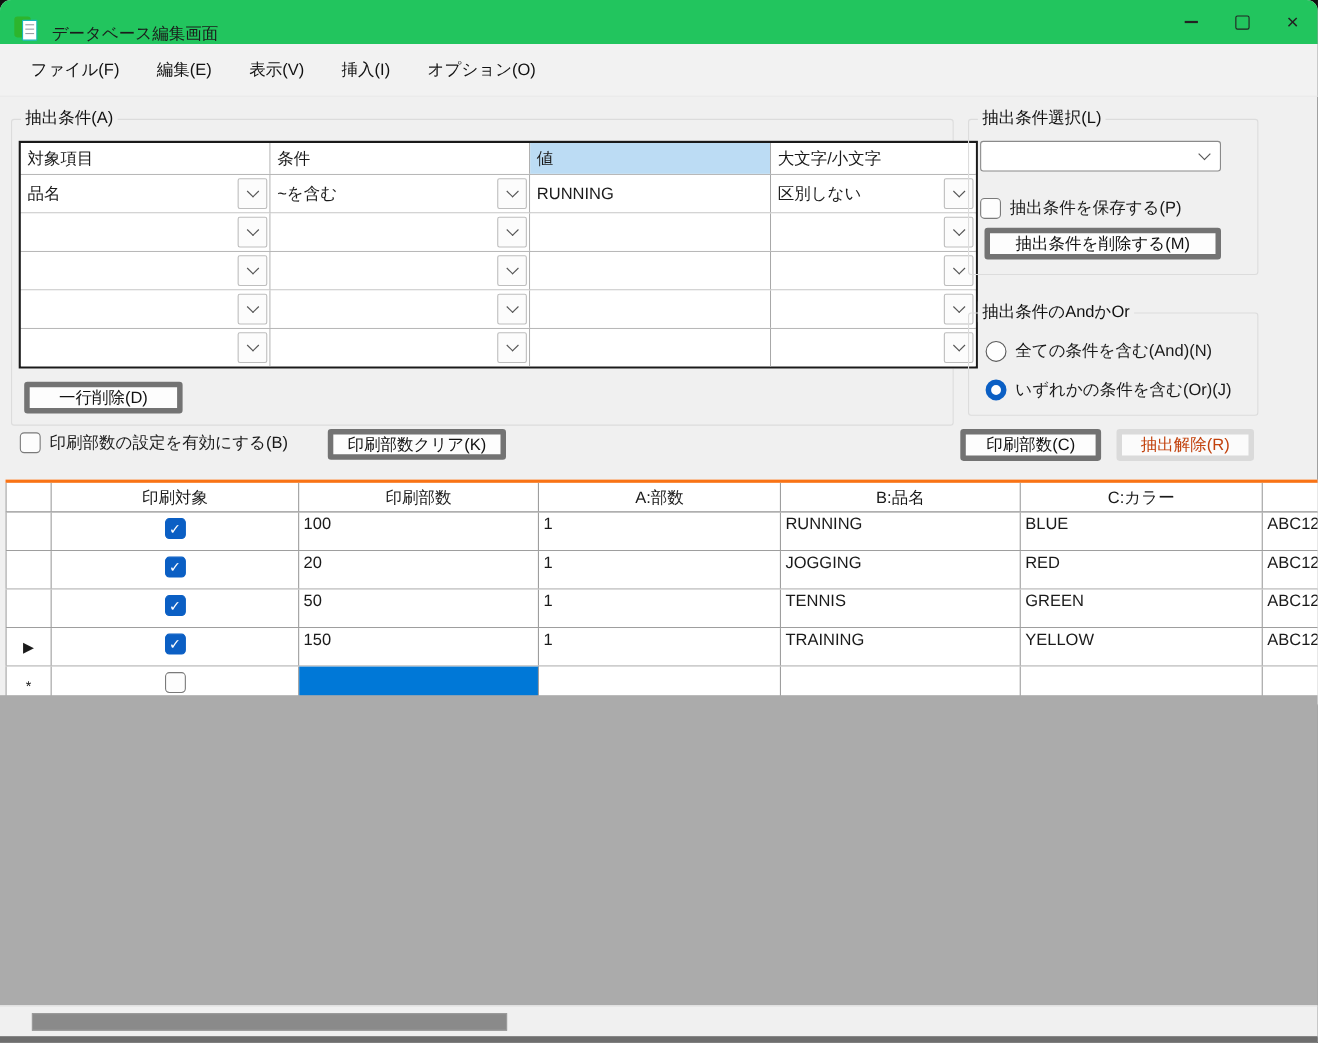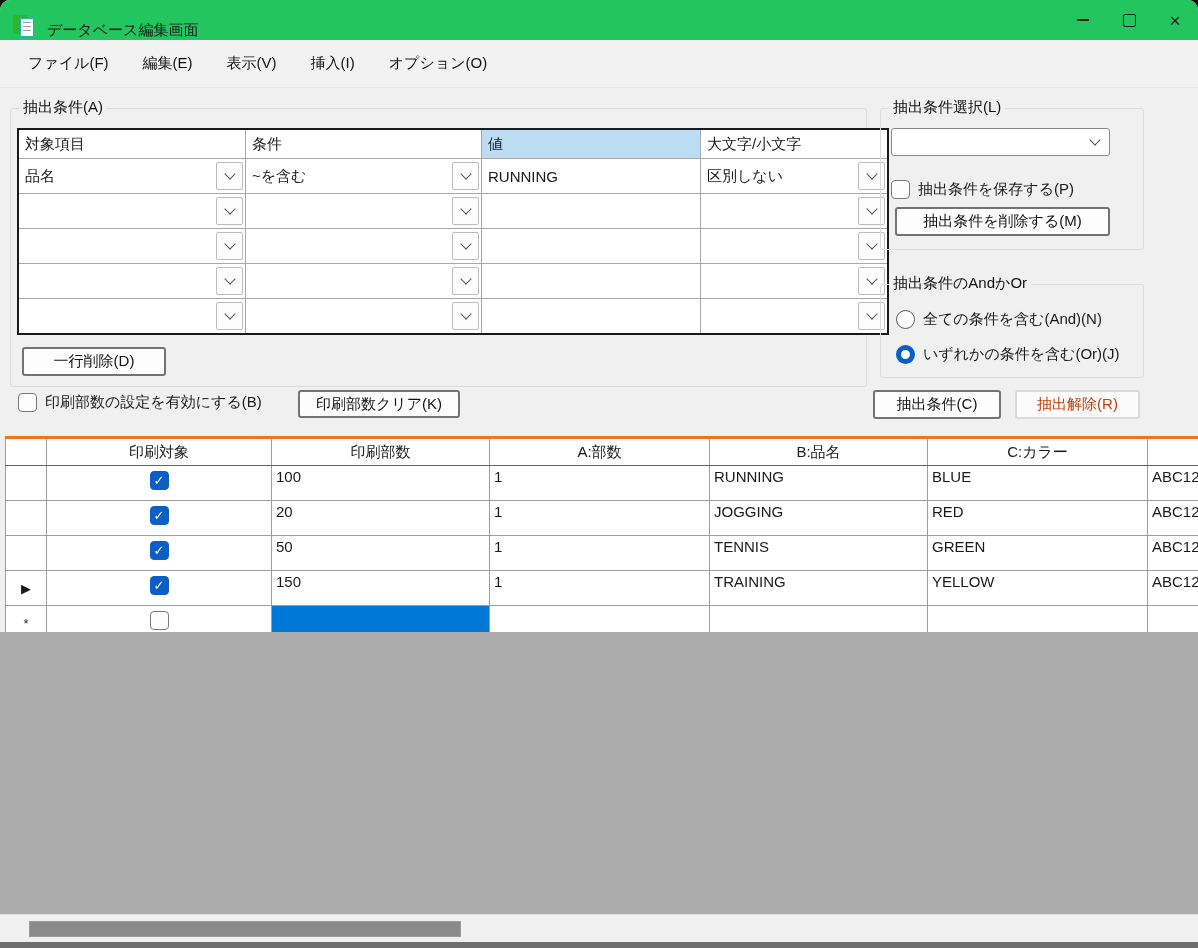--- a/index.html
+++ b/index.html
@@ -33,21 +33,21 @@
   .fcell{box-sizing:border-box;border-right:1px solid #a8a8a8;position:relative;background:#fff;display:flex;align-items:center;overflow:hidden;}
   .fcell:last-child{border-right:none;}
   .fc0{width:227px;} .fc1{width:236px;} .fc2{width:219px;} .fc3{flex:1;}
   .head .fcell{padding-left:6px;font-size:15px;}
   .head .valhead{background:#bcdcf4;}
   .combo-val{padding-left:6px;flex:1;white-space:nowrap;overflow:hidden;}
   .dd-btn{position:absolute;right:2px;top:3px;bottom:3px;width:25px;background:#fcfcfc;border:1px solid #bdbdbd;border-radius:2px;display:flex;align-items:center;justify-content:center;}
   .chev{width:7px;height:7px;border-right:1.5px solid #555;border-bottom:1.5px solid #555;transform:rotate(45deg);margin-top:-4px;}
   .textcell-val{padding-left:6px;white-space:nowrap;}
   
-  .btn{position:absolute;background:#fdfdfd;border:2px solid #737373;border-radius:3px;display:flex;align-items:center;justify-content:center;font-size:15px;color:#111;box-sizing:border-box;}
+  .btn{position:absolute;background:#fdfdfd;border:5px solid #737373;border-radius:3px;display:flex;align-items:center;justify-content:center;font-size:15px;color:#111;box-sizing:border-box;}
   .btn.disabled{color:#c2410c;border-color:#dadada;background:#fbfbfb;}
   
   .cbx{width:19px;height:19px;box-sizing:border-box;border:1px solid #7a7a7a;border-radius:4px;background:#fdfdfd;flex:0 0 auto;}
   .cbx.on{background:#0b5fc4;border-color:#0b5fc4;color:#fff;display:flex;align-items:center;justify-content:center;font-size:13px;}
   .ckrow{position:absolute;display:flex;align-items:center;gap:8px;}
   .radio{width:19px;height:19px;box-sizing:border-box;border:1px solid #5a5a5a;border-radius:50%;background:#fff;flex:0 0 auto;}
   .radio.on{border:5.5px solid #0b5fc4;}
   
   .grid{position:absolute;left:5px;top:436px;right:0;background:#fff;border-top:3px solid #f97316;}
   .grow{display:flex;height:34px;border-bottom:1px solid #9e9e9e;background:#fff;}
@@ -261,21 +261,21 @@
   </div>
   <div class="ckrow" style="left:896px;top:310px;">
     <span class="radio"></span>
     <span>全ての条件を含む(And)(N)</span>
   </div>
   <div class="ckrow" style="left:896px;top:345px;">
     <span class="radio on"></span>
     <span>いずれかの条件を含む(Or)(J)</span>
   </div>
 
-  <div class="btn" style="left:873px;top:390px;width:128px;height:29px;">抽出条件(C)</div>
+  <div class="btn" style="left:873px;top:390px;width:128px;height:29px;">印刷部数(C)</div>
   <div class="btn disabled" style="left:1015px;top:390px;width:125px;height:29px;">抽出解除(R)</div>
 
   <div class="grid">
     <div class="grow head">
       <div class="gcell gc0"></div>
       <div class="gcell gc1">印刷対象</div>
       <div class="gcell gc2">印刷部数</div>
       <div class="gcell gc3">A:部数</div>
       <div class="gcell gc4">B:品名</div>
       <div class="gcell gc5">C:カラー</div>

